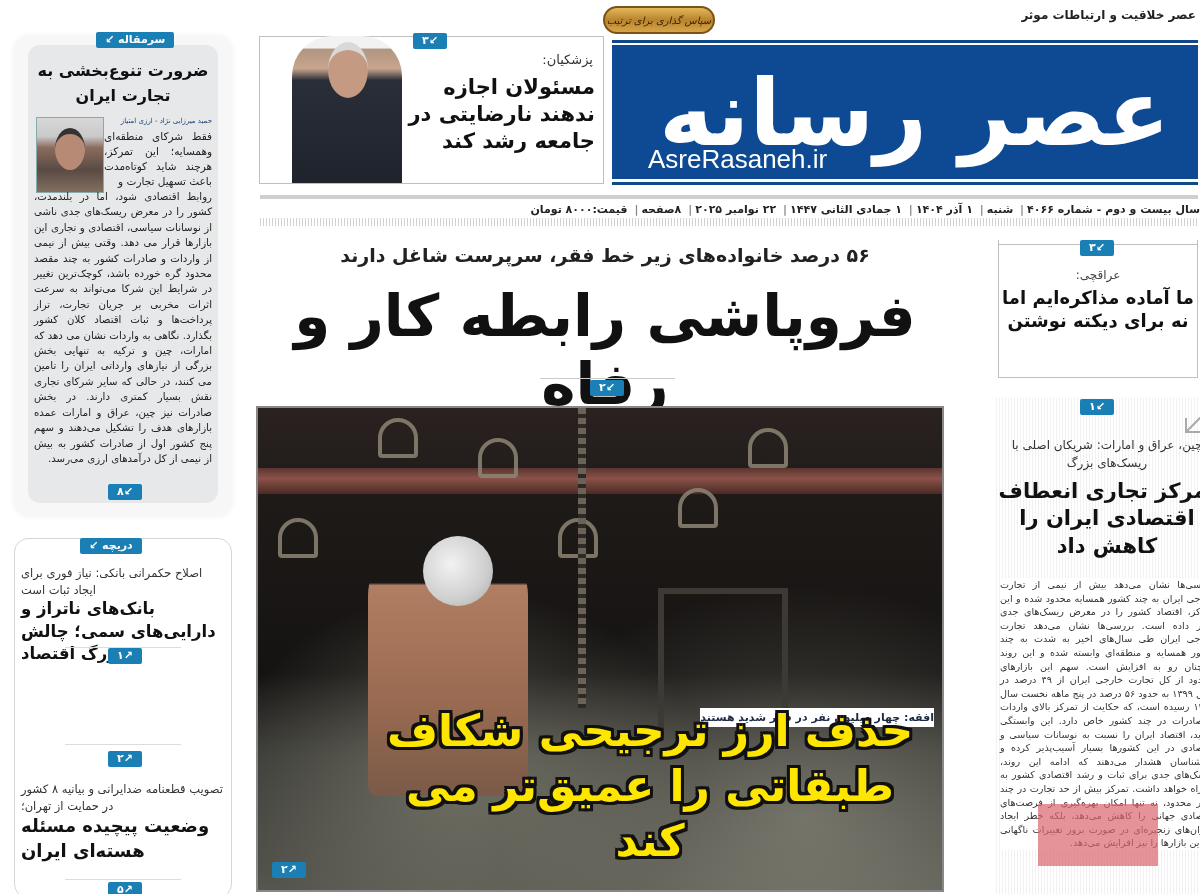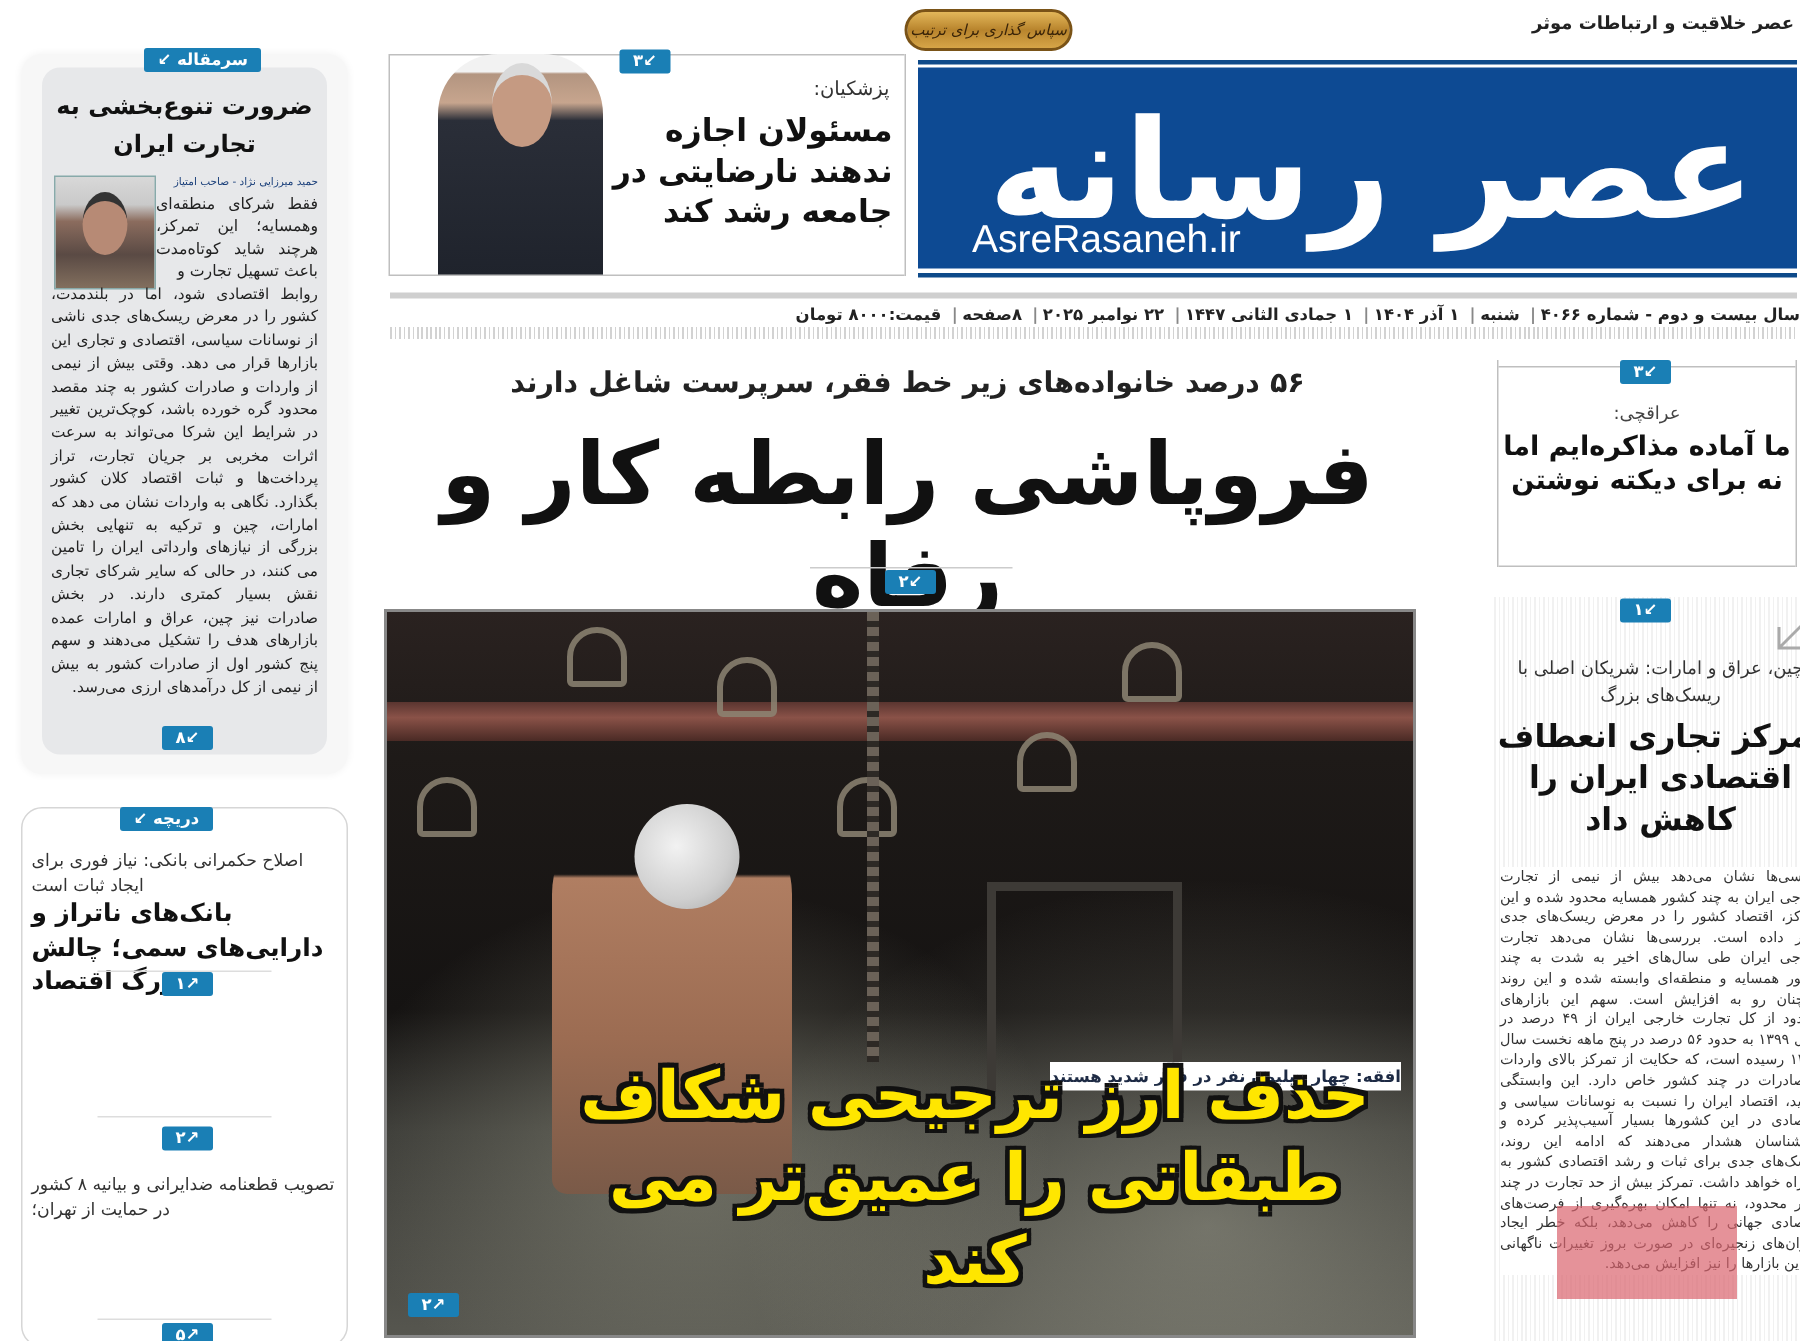--- a/index.html
+++ b/index.html
@@ -189,35 +189,36 @@
   <div class="rstory-head">تمرکز تجاری انعطاف اقتصادی ایران را کاهش داد</div>
   <div class="rstory-body">بررسی‌ها نشان می‌دهد بیش از نیمی از تجارت خارجی ایران به چند کشور همسایه محدود شده و این تمرکز، اقتصاد کشور را در معرض ریسک‌های جدی قرار داده است. بررسی‌ها نشان می‌دهد تجارت خارجی ایران طی سال‌های اخیر به شدت به چند کشور همسایه و منطقه‌ای وابسته شده و این روند همچنان رو به افزایش است. سهم این بازارهای محدود از کل تجارت خارجی ایران از ۴۹ درصد در سال ۱۳۹۹ به حدود ۵۶ درصد در پنج ماهه نخست سال ۱۴۰۴ رسیده است، که حکایت از تمرکز بالای واردات و صادرات در چند کشور خاص دارد. این وابستگی شدید، اقتصاد ایران را نسبت به نوسانات سیاسی و اقتصادی در این کشورها بسیار آسیب‌پذیر کرده و کارشناسان هشدار می‌دهند که ادامه این روند، ریسک‌های جدی برای ثبات و رشد اقتصادی کشور به همراه خواهد داشت. تمرکز بیش از حد تجارت در چند بازار محدود، نه تنها امکان بهره‌گیری از فرصت‌های اقتصادی جهانی را کاهش می‌دهد، بلکه خطر ایجاد بحران‌های زنجیره‌ای در صورت بروز تغییرات ناگهانی در این بازارها را نیز افزایش می‌دهد.</div>
   <div class="stamp-red"></div>
 </div>
 <div class="pbadge" style="top:399px;left:1080px;">۱↙</div>
 
 <div class="abs editorial-wrap"></div>
 <div class="abs editorial">
   <div class="ed-head">ضرورت تنوع‌بخشی به تجارت ایران</div>
   <div class="ed-author-photo"></div>
-  <div class="ed-byline">حمید میرزایی نژاد - صاحب امتیاز</div>
+  <div class="ed-byline">حمید میرزایی نژاد - ارزی امتیاز</div>
   <div class="ed-lead">فقط شرکای منطقه‌ای وهمسایه؛ این تمرکز، هرچند شاید کوتاه‌مدت باعث تسهیل تجارت و</div>
   <div class="ed-body">روابط اقتصادی شود، اما در بلندمدت، کشور را در معرض ریسک‌های جدی ناشی از نوسانات سیاسی، اقتصادی و تجاری این بازارها قرار می دهد. وقتی بیش از نیمی از واردات و صادرات کشور به چند مقصد محدود گره خورده باشد، کوچک‌ترین تغییر در شرایط این شرکا می‌تواند به سرعت اثرات مخربی بر جریان تجارت، تراز پرداخت‌ها و ثبات اقتصاد کلان کشور بگذارد. نگاهی به واردات نشان می دهد که امارات، چین و ترکیه به تنهایی بخش بزرگی از نیازهای وارداتی ایران را تامین می کنند، در حالی که سایر شرکای تجاری نقش بسیار کمتری دارند. در بخش صادرات نیز چین، عراق و امارات عمده بازارهای هدف را تشکیل می‌دهند و سهم پنج کشور اول از صادرات کشور به بیش از نیمی از کل درآمدهای ارزی می‌رسد.</div>
 </div>
 <div class="pbadge" style="top:32px;left:96px;">↙ سرمقاله</div>
 <div class="pbadge" style="top:484px;left:108px;">۸↙</div>
 
 <div class="abs window">
   <div class="w-item" style="top:26px;">
     <div class="w-kicker">اصلاح حکمرانی بانکی: نیاز فوری برای ایجاد ثبات است</div>
     <div class="w-head" style="font-size:16.5px;">بانک‌های ناتراز و دارایی‌های سمی؛ چالش بزرگ اقتصاد</div>
   </div>
   <div class="w-rule" style="top:108px;"></div>
   <div class="w-rule" style="top:205px;"></div>
   <div class="w-item" style="top:242px;">
     <div class="w-kicker">تصویب قطعنامه ضدایرانی و بیانیه ۸ کشور در حمایت از تهران؛</div>
+    <div class="w-head" style="font-size:18px;">وضعیت پیچیده مسئله هسته‌ای ایران</div>
   </div>
   <div class="w-rule" style="top:340px;"></div>
 </div>
 <div class="pbadge" style="top:538px;left:80px;">↙ دریچه</div>
 <div class="pbadge" style="top:648px;left:108px;">۱↗</div>
 <div class="pbadge" style="top:751px;left:108px;">۲↗</div>
 <div class="pbadge" style="top:882px;left:108px;">۵↗</div>
 
 </body></html>

